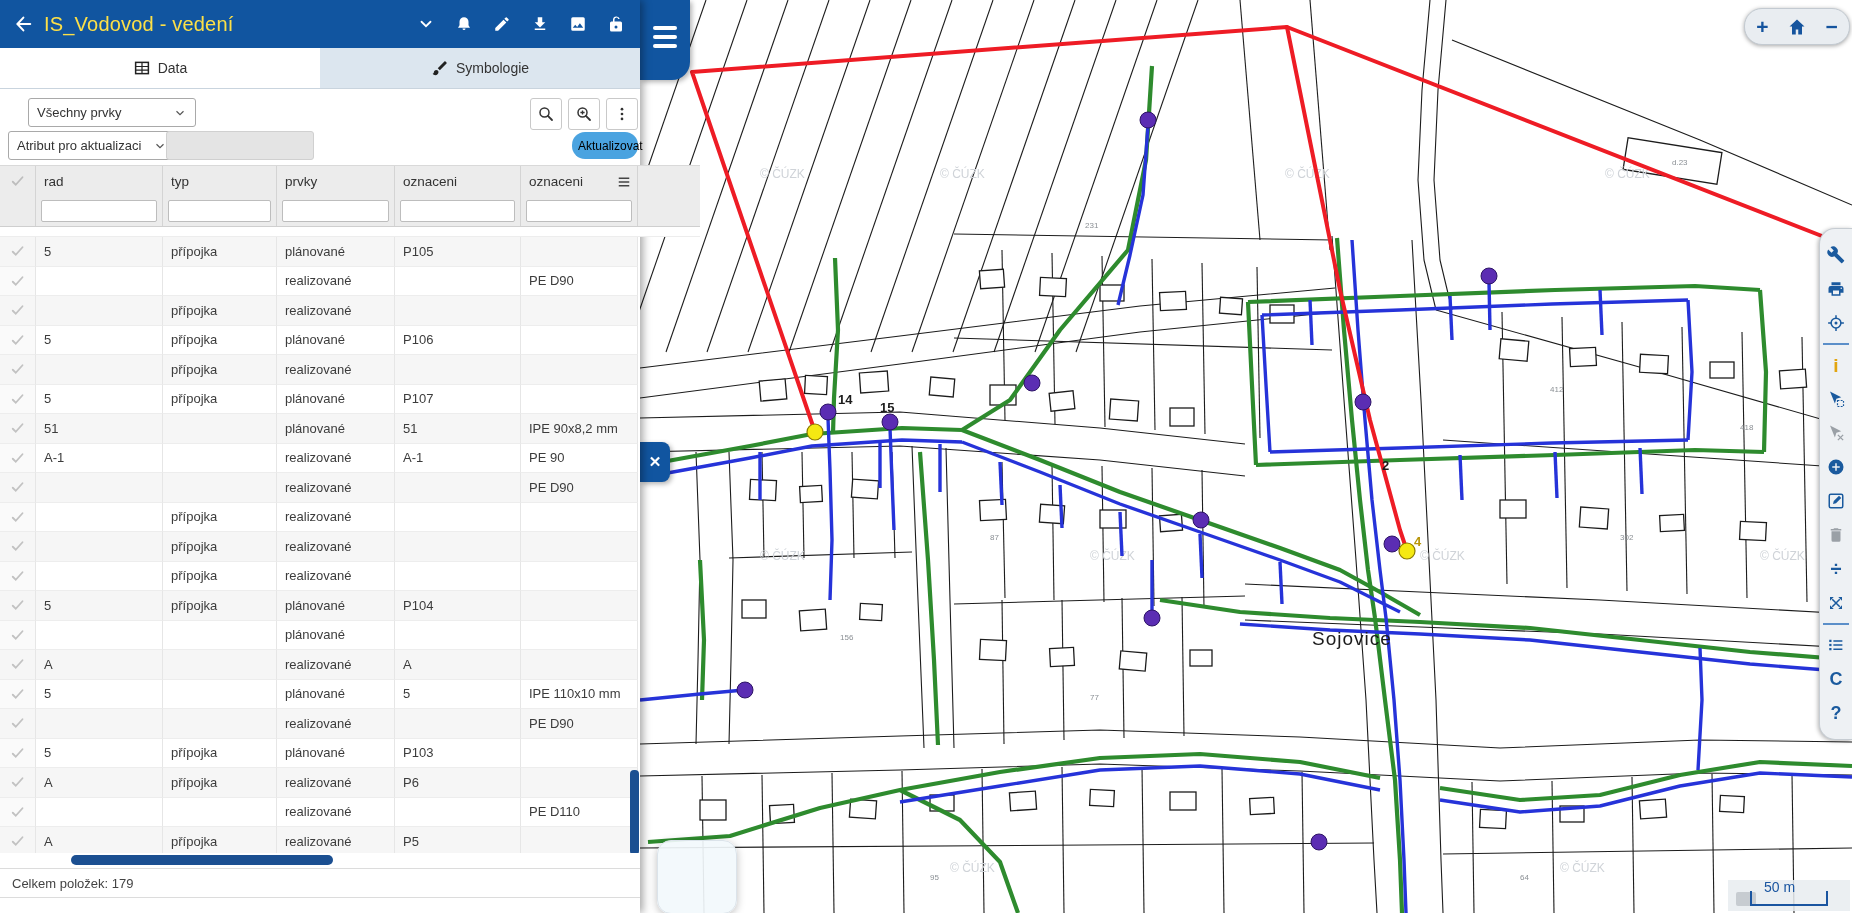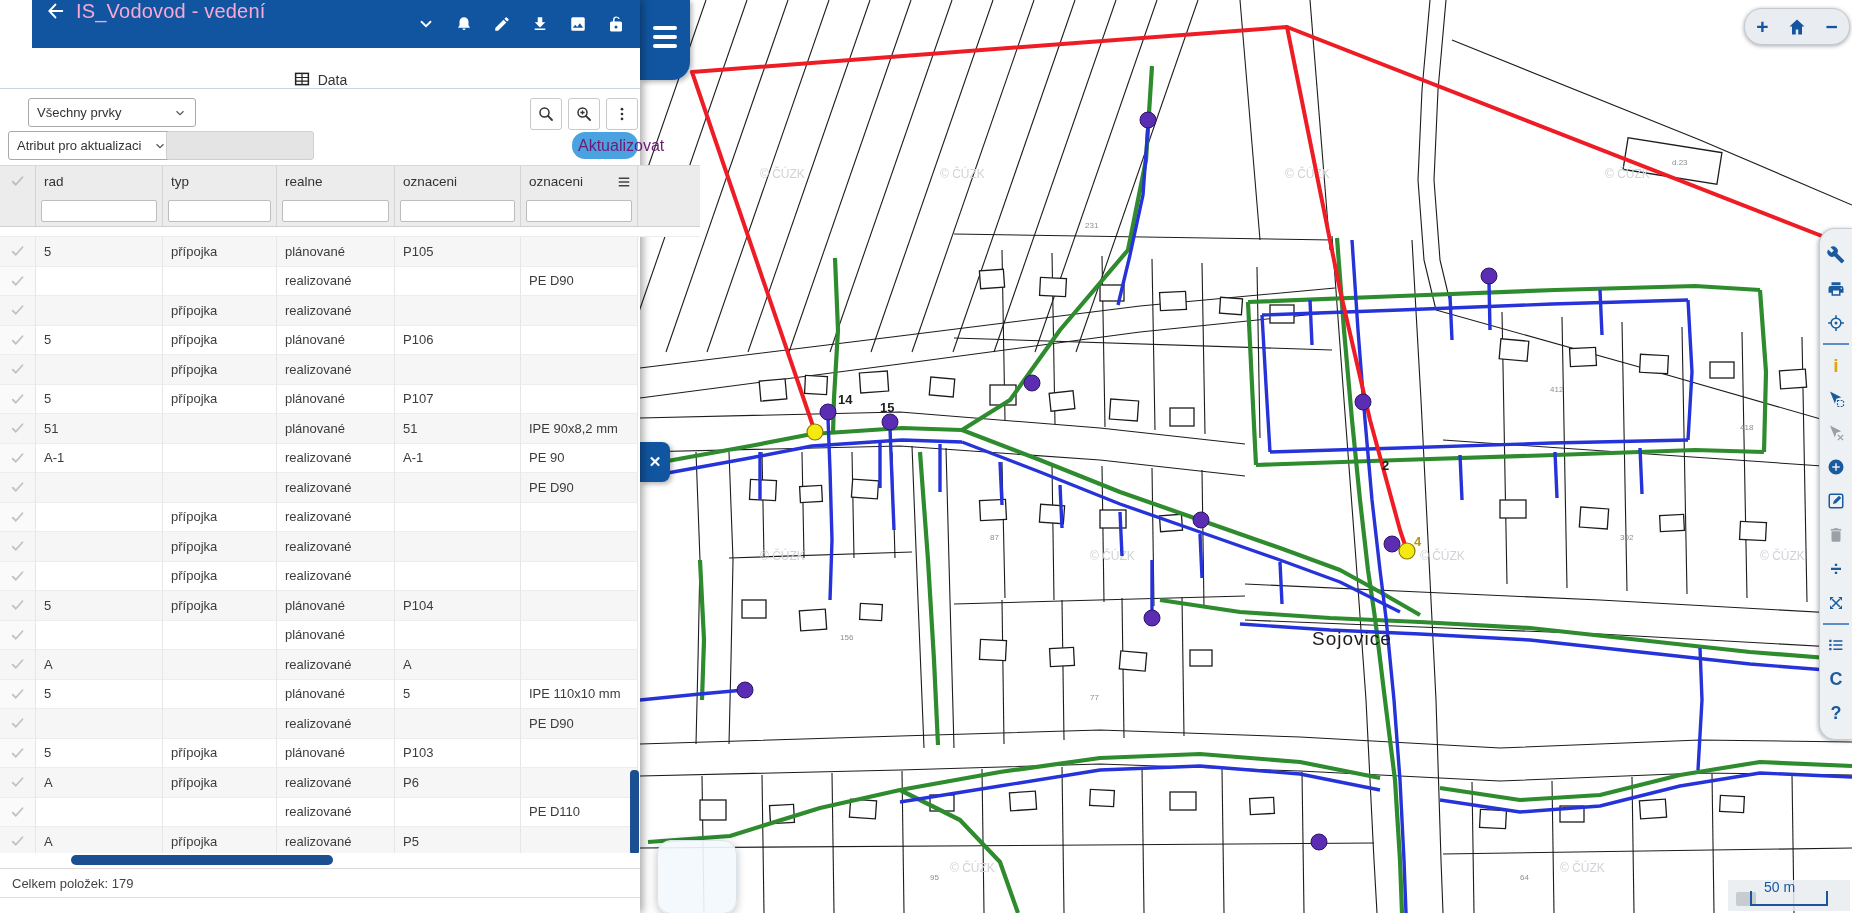--- a/index.html
+++ b/index.html
@@ -29,53 +29,53 @@
   .scalebar .bracket{position:relative;width:74px;height:13px;border-left:2px solid #1a55a0;
      border-right:2px solid #1a55a0;border-bottom:2px solid #1a55a0;margin-bottom:5px;}
   .scalebar .stext{position:absolute;left:12px;top:-12px;color:#1a55a0;font-size:14px;}
   .scalebar .blob{position:absolute;left:8px;bottom:5px;width:20px;height:14px;background:#c7ccd1;border-radius:2px;}
   
   .mini-widget{position:absolute;left:657px;top:840px;width:78px;height:72px;background:rgba(242,248,252,.92);
      border:1px solid #dbe3ea;border-radius:14px;box-shadow:0 2px 8px rgba(0,0,0,.25);}
   
   #panel{position:absolute;left:0;top:0;width:640px;height:913px;background:#fff;
      box-shadow:3px 0 8px rgba(0,0,0,.35);z-index:5;}
-  .hdr{height:48px;background:#1155a0;display:flex;color:#f9a8d4;margin-left:32px;}
+  .hdr{height:48px;background:#1155a0;display:flex;align-items:center;color:#fde047;}
   .hdr .back{width:44px;display:flex;justify-content:center;cursor:pointer;}
   .hdr .title{font-size:20px;letter-spacing:.2px;}
   .hdr-actions{margin-left:auto;display:flex;align-items:center;gap:9px;padding-right:10px;}
   .hbtn{width:29px;height:29px;display:flex;align-items:center;justify-content:center;cursor:pointer;color:#fff;}
   
   .menu-tab{position:absolute;left:640px;top:0;width:50px;height:80px;background:#1155a0;
      border-radius:0 0 18px 0;z-index:4;box-shadow:2px 2px 5px rgba(0,0,0,.3);display:flex;
      align-items:center;justify-content:center;cursor:pointer;}
   .menu-tab .bars{display:flex;flex-direction:column;gap:5px;margin-top:-6px;}
   .menu-tab .bars div{width:24px;height:4px;background:#fff;border-radius:2px;}
   .close-tab{position:absolute;left:640px;top:442px;width:30px;height:40px;background:#1155a0;
      border-radius:0 8px 8px 0;z-index:4;display:flex;align-items:center;justify-content:center;
      color:#fff;font-size:15px;font-weight:bold;cursor:pointer;box-shadow:2px 2px 5px rgba(0,0,0,.3);}
   
   .tabstrip{height:40px;background:#dce6ef;display:flex;border-bottom:1px solid #c9d4de;}
   .tab{flex:1;display:flex;align-items:center;justify-content:center;gap:7px;font-size:14px;color:#333;cursor:pointer;}
-  .tab.active{background:#fff;align-items:flex-end;}
+  .tab.active{background:#fff;}
   .tab .ticon{display:flex;color:#222;}
   
   .filters{position:relative;height:77px;background:#fff;}
   .fselect{position:absolute;height:27px;border:1px solid #a9a9a9;border-radius:3px;background:#fff;
      display:flex;align-items:center;font-size:13px;color:#333;padding:0 8px;cursor:pointer;}
   .fselect .chev{margin-left:auto;color:#555;}
   #sel-features{left:8px;top:9px;width:150px;margin-left:20px;}
   #sel-attr{left:8px;top:42px;width:150px;}
   .fdisabled{position:absolute;left:166px;top:42px;width:146px;height:27px;background:#e4e4e4;
      border:1px solid #d0d0d0;border-radius:3px;}
   .toolbtns{position:absolute;right:2px;top:9px;display:flex;gap:6px;}
   .sqbtn{width:30px;height:30px;border:1px solid #c9c9c9;border-radius:3px;background:#fff;display:flex;
      align-items:center;justify-content:center;color:#333;cursor:pointer;}
-  .updbtn{position:absolute;left:572px;top:43px;width:66px;height:27px;background:#4aa3e0;color:#701a75;
-     border:none;border-radius:13px;font-size:16px;font-family:"Liberation Sans",sans-serif;cursor:pointer;}
+  .updbtn{position:absolute;left:572px;top:43px;width:66px;height:27px;background:#4aa3e0;color:#000000;
+     border:none;border-radius:13px;font-size:12px;font-family:"Liberation Sans",sans-serif;cursor:pointer;}
   
   .grid{position:absolute;left:0;top:165px;width:700px;}
   .grow{display:grid;grid-template-columns:36px 127px 114px 118px 126px 117px;}
   .thead{background:#ececec;border-top:1px solid #d9d9d9;}
   .thead .hc{height:30px;display:flex;align-items:center;padding:0 8px;font-size:13.5px;color:#333;
      border-right:1px solid #d4d4d4;position:relative;}
   .thead .fc{height:30px;display:flex;align-items:center;padding:0 5px;border-right:1px solid #d4d4d4;}
   .thead input{width:100%;height:20px;border:1px solid #bdbdbd;border-radius:2px;font-size:12px;padding:0 3px;
      font-family:"Liberation Sans",sans-serif;}
   .hmenu{position:absolute;right:4px;top:7px;color:#444;}
@@ -501,20 +501,28 @@
     <div class="tabstrip">
         <div class="tab active">
           <span class="ticon">
             <svg width="18" height="18" viewBox="0 0 24 24">
               <rect x="3.5" y="4.5" width="17" height="15" fill="none" stroke="currentColor" stroke-width="2"></rect>
               <path d="M3.5 10h17M3.5 14.8h17M12 4.5v15" stroke="currentColor" stroke-width="1.6"></path>
             </svg>
           </span>
                <span>Data</span>
         </div>
+        <div class="tab">
+          <span class="ticon">
+            <svg width="18" height="18" viewBox="0 0 24 24">
+              <path d="M7 14.5c-1.8 0-3.2 1.4-3.2 3.2 0 1.3-1 2-1.8 2 .9 1.2 2.4 1.8 3.8 1.8 2.3 0 4.2-1.9 4.2-4.2 0-1.6-1.3-2.8-3-2.8zm13.7-9.8-1.4-1.4c-.4-.4-1-.4-1.4 0L9 12.2l2.8 2.8 8.9-8.9c.4-.4.4-1 0-1.4z" fill="currentColor"></path>
+            </svg>
+          </span>
+               <span>Symbologie</span>
+        </div>
       </div>
 
     <div class="filters">
       <div class="fselect" id="sel-features">
         <span>Všechny prvky</span>
         <svg class="chev" width="14" height="14" viewBox="0 0 24 24">
           <path d="M6 9l6 6 6-6" stroke="#555" stroke-width="2" fill="none"></path>
           </svg>
       </div>
       <div class="fselect" id="sel-attr">
@@ -557,21 +565,21 @@
                 <path d="M5 13l4 4 9-10" stroke="currentColor" stroke-width="2.4" fill="none" stroke-linecap="round"></path>
               </svg>
             </div>
             <div class="hc">
               <span>rad</span>
             </div>
             <div class="hc">
               <span>typ</span>
             </div>
             <div class="hc">
-              <span>realne</span>
+              <span>prvky</span>
             </div>
             <div class="hc">
               <span>oznaceni</span>
             </div>
             <div class="hc">
               <span>oznaceni</span>
               <span class="hmenu"><svg width="18" height="18" viewBox="0 0 24 24">
                   <path d="M5 7h14M5 12h14M5 17h14" stroke="currentColor" stroke-width="2"></path>
                 </svg></span>
             </div>

